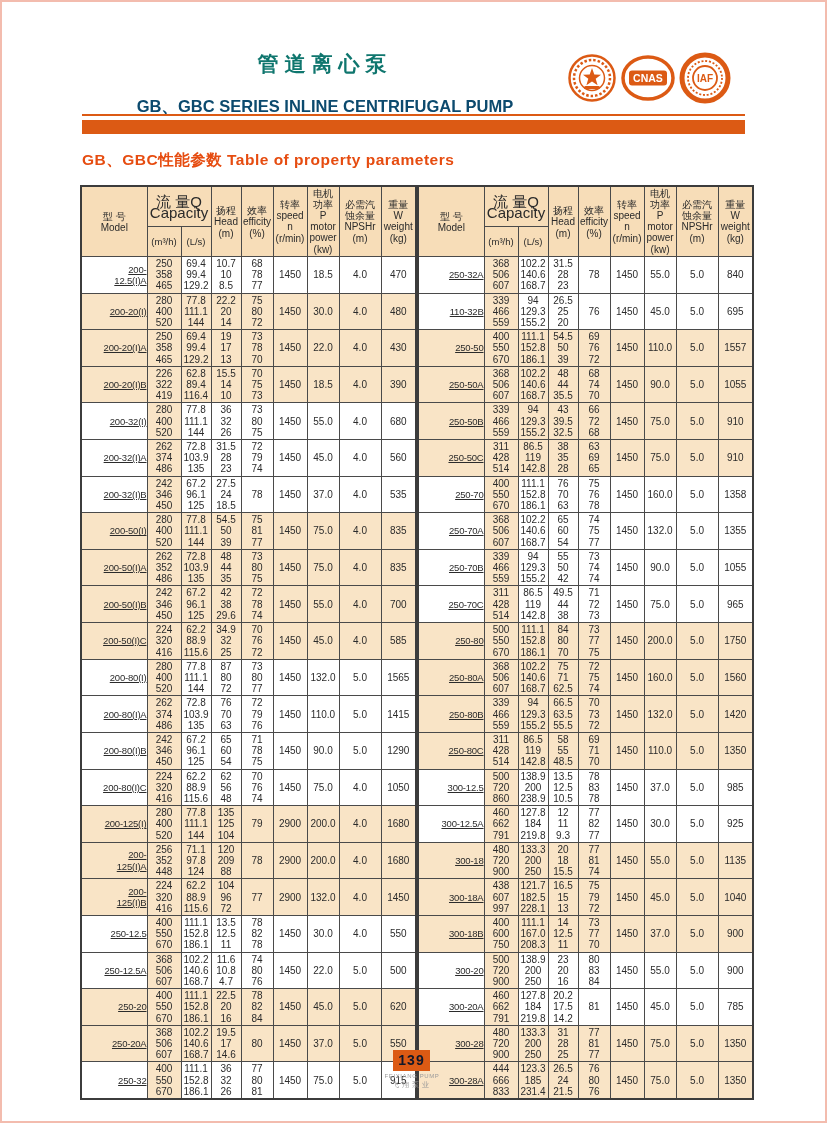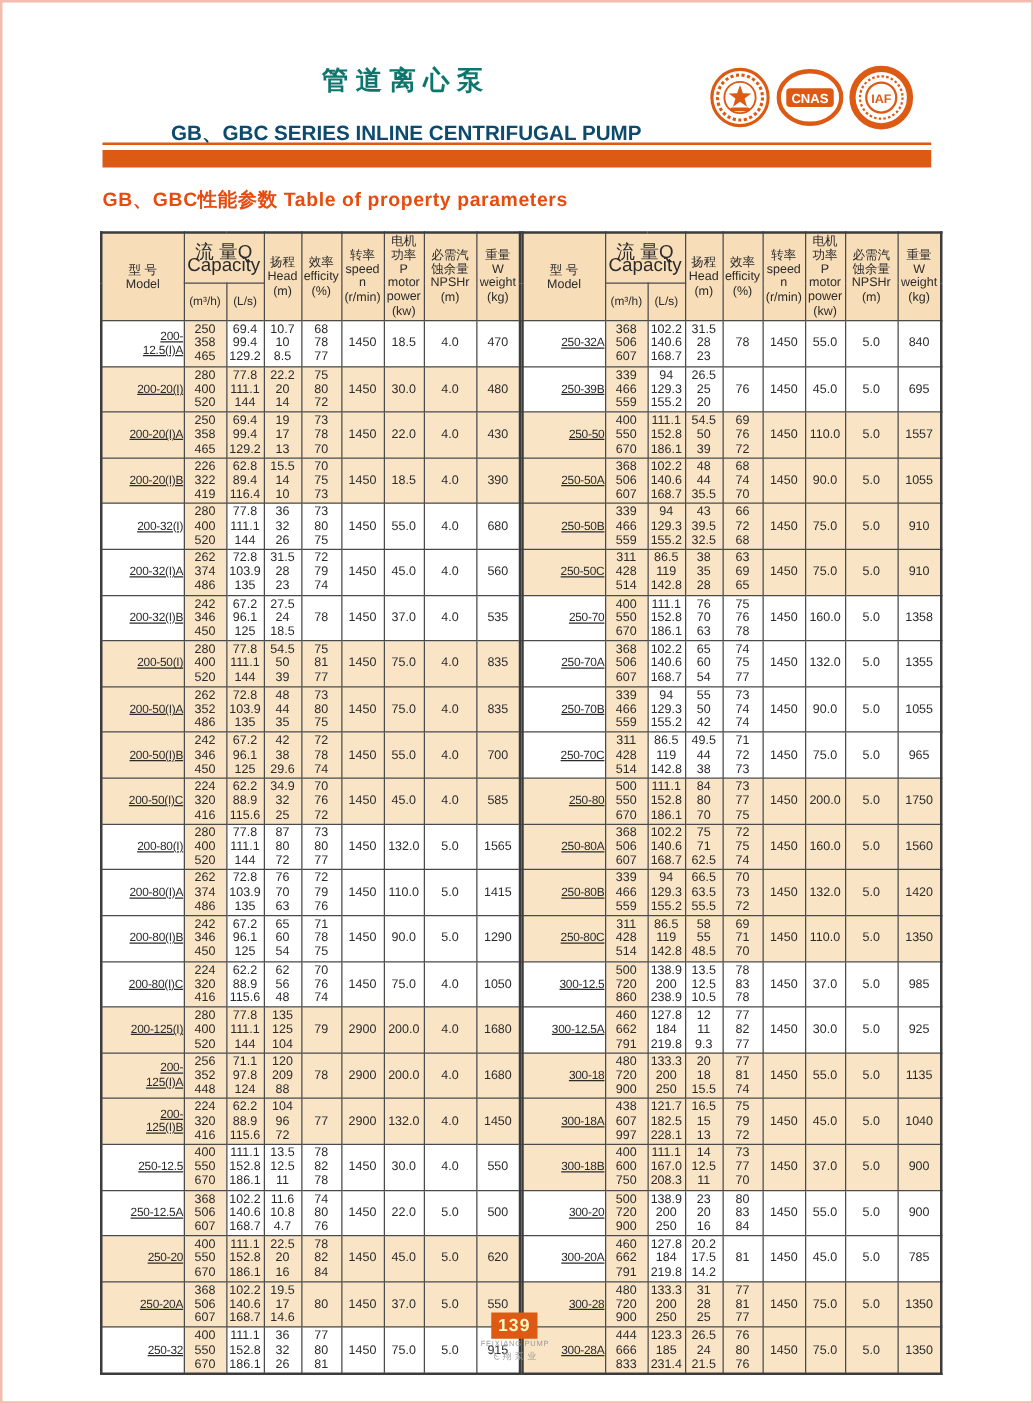--- a/index.html
+++ b/index.html
@@ -26,21 +26,21 @@
   thead tr:nth-child(1){height:38px;}
   thead tr:nth-child(2){height:28px;}
   th.c-cap{font-size:15px;}
   th.c-sub{font-size:9.5px;}
   td.c-model{text-align:right;padding-left:18px;font-size:9.5px;letter-spacing:-0.2px;text-decoration:underline;}
   td.c-m3h{background:#f9e4c6;}
   tr.shaded td{background:#f9e4c6;}
   .hstack{display:flex;flex-direction:column;justify-content:center;}
   .hstack .unit{margin-top:1px;}
 
-  .pagenum{position:absolute;left:391px;top:1048px;width:37px;height:21px;background:#dc5a14;color:#fef9c3;
+  .pagenum{position:absolute;left:391px;top:1048px;width:37px;height:21px;background:#dc5a14;color:#0f172a;
            font-size:14px;font-weight:bold;text-align:center;line-height:21px;letter-spacing:1px;}
   .brand{position:absolute;left:355px;top:1071px;width:110px;text-align:center;color:#9a9a9a;}
   .brand-en{font-size:6px;letter-spacing:0.6px;}
   .brand-cn{font-size:7px;letter-spacing:3px;margin-top:1px;}
 </style>
 </head>
 <body>
 
 <div class="page">
 
@@ -870,21 +870,21 @@
             </td>
             <td class="c-eff">
               <div>78</div>
             </td>
             <td>1450</td>
             <td>55.0</td>
             <td>5.0</td>
             <td>840</td>
           </tr>
           <tr class="">
-            <td class="c-model">250-39B</td>
+            <td class="c-model">110-32B</td>
             <td class="c-m3h">
               <div>339</div>
               <div>466</div>
               <div>559</div>
             </td>
             <td class="c-ls">
               <div>94</div>
               <div>129.3</div>
               <div>155.2</div>
             </td>

